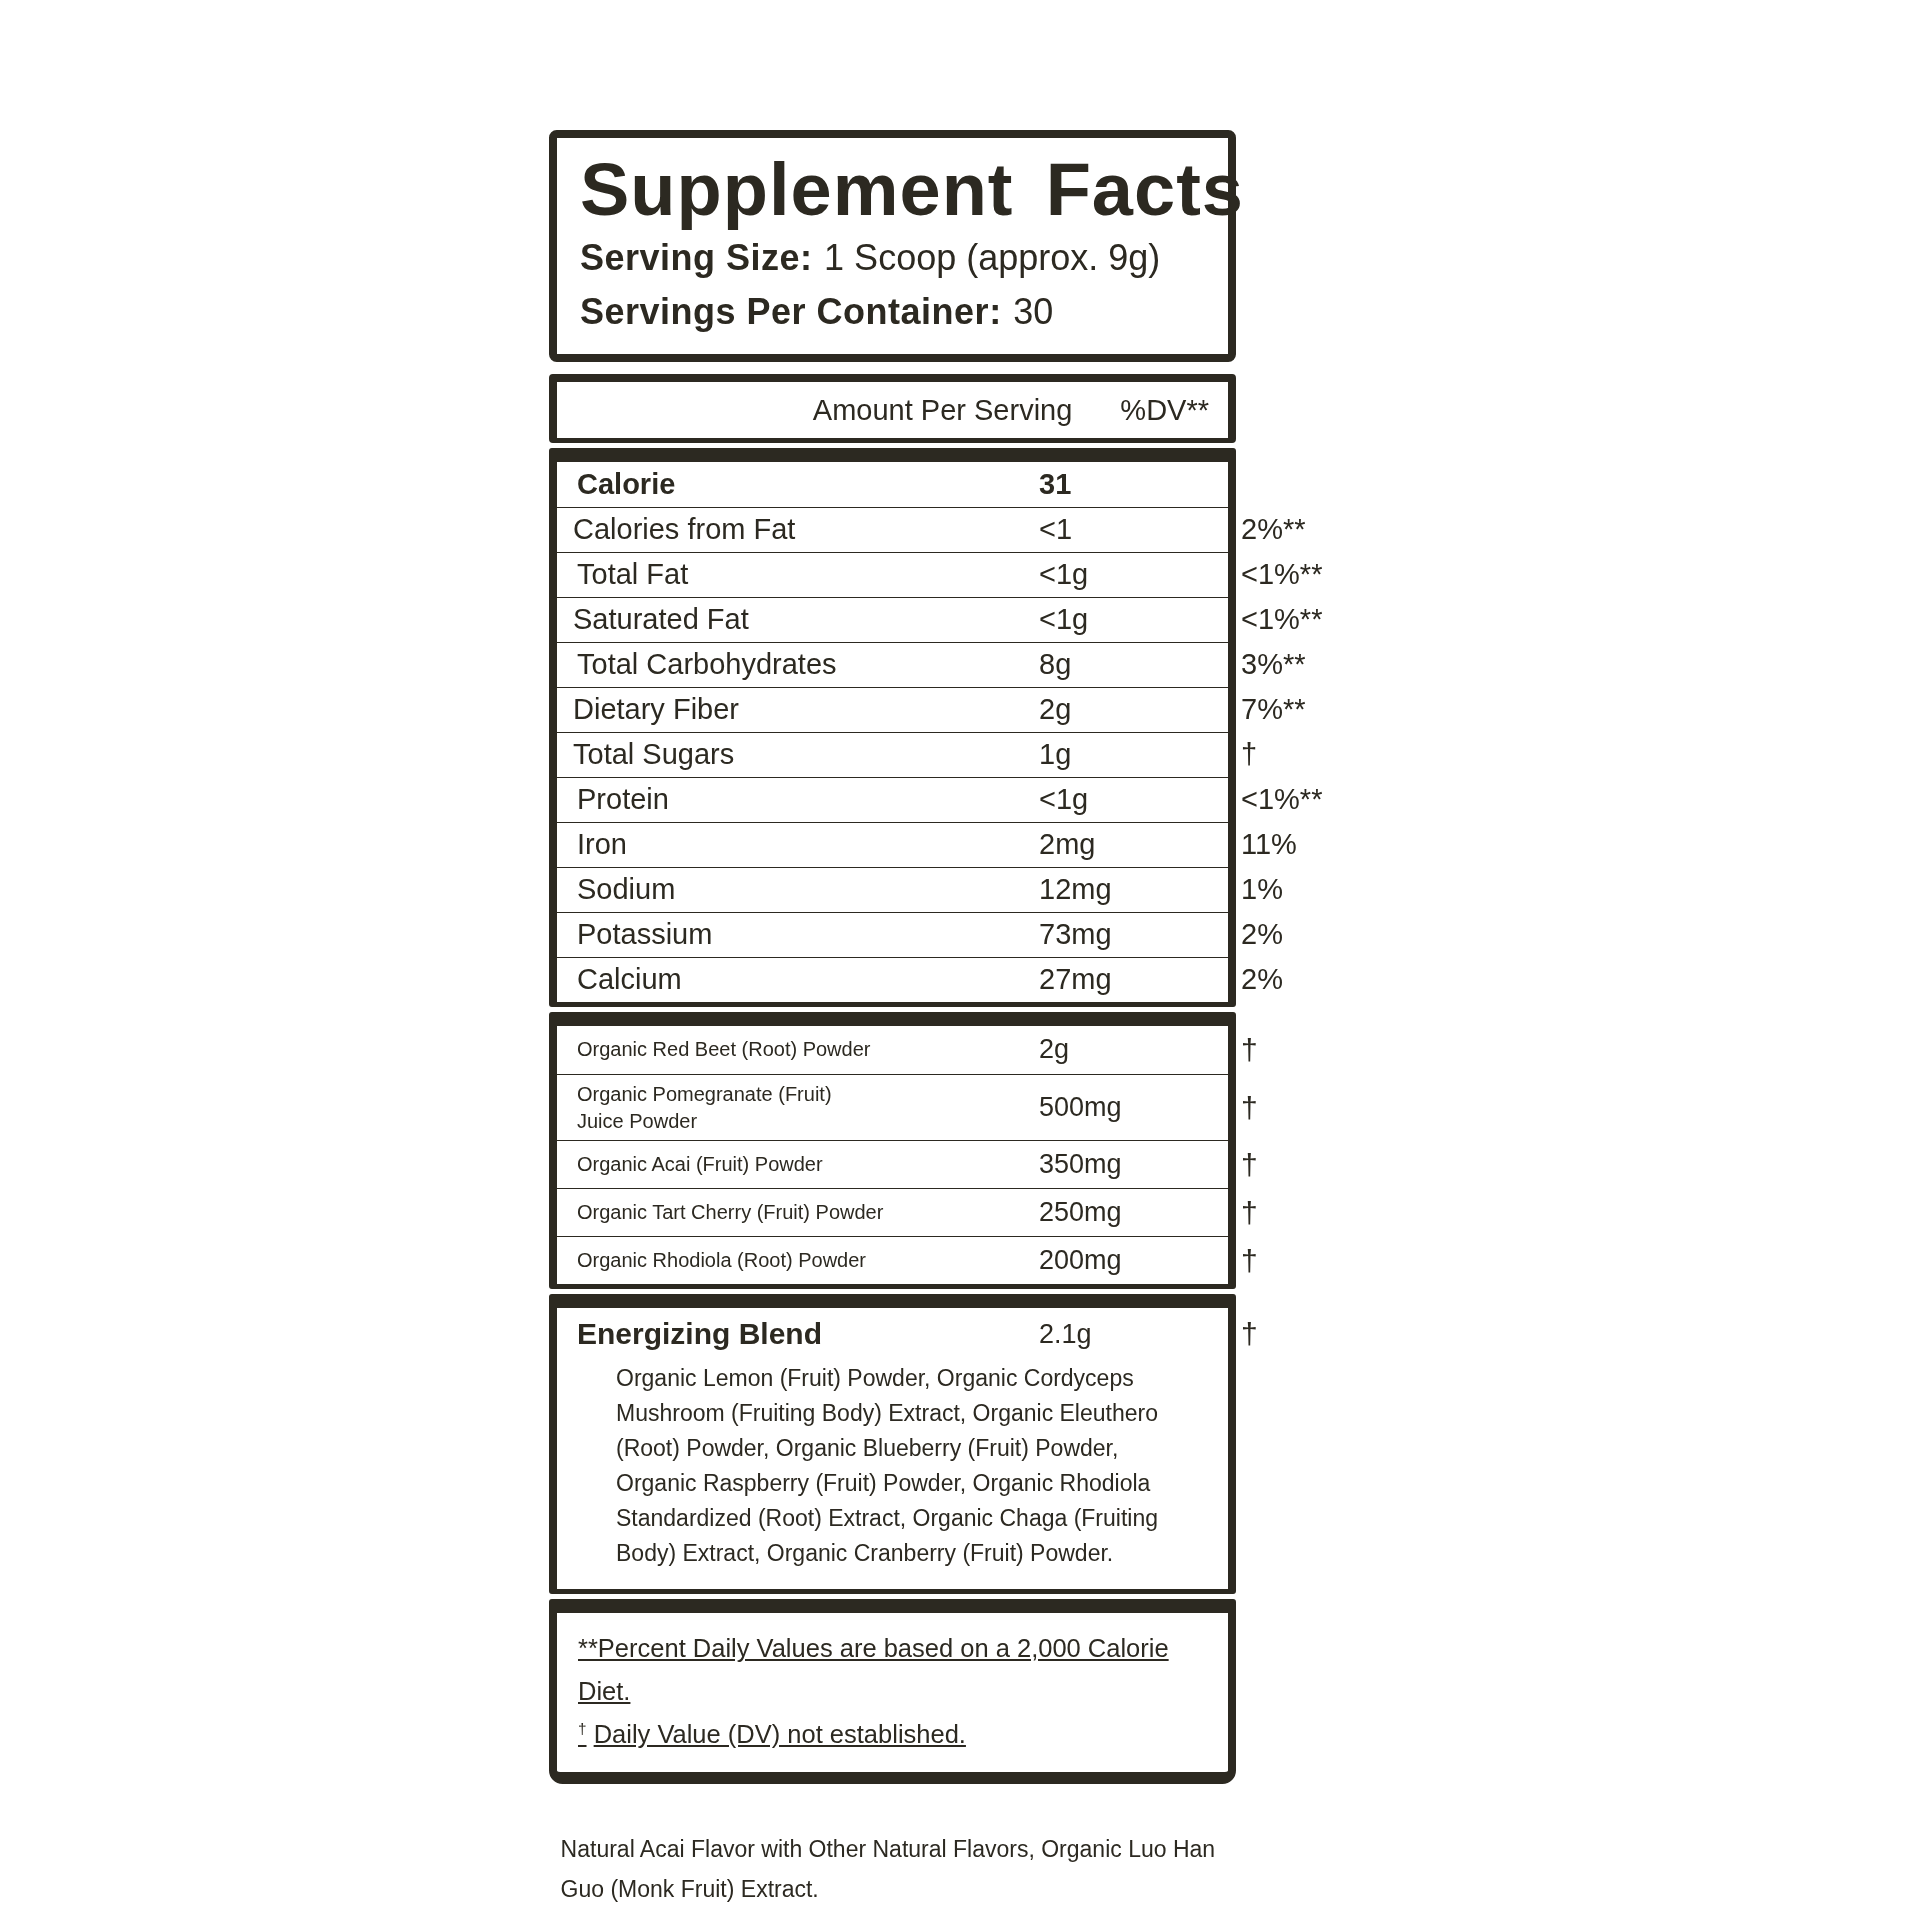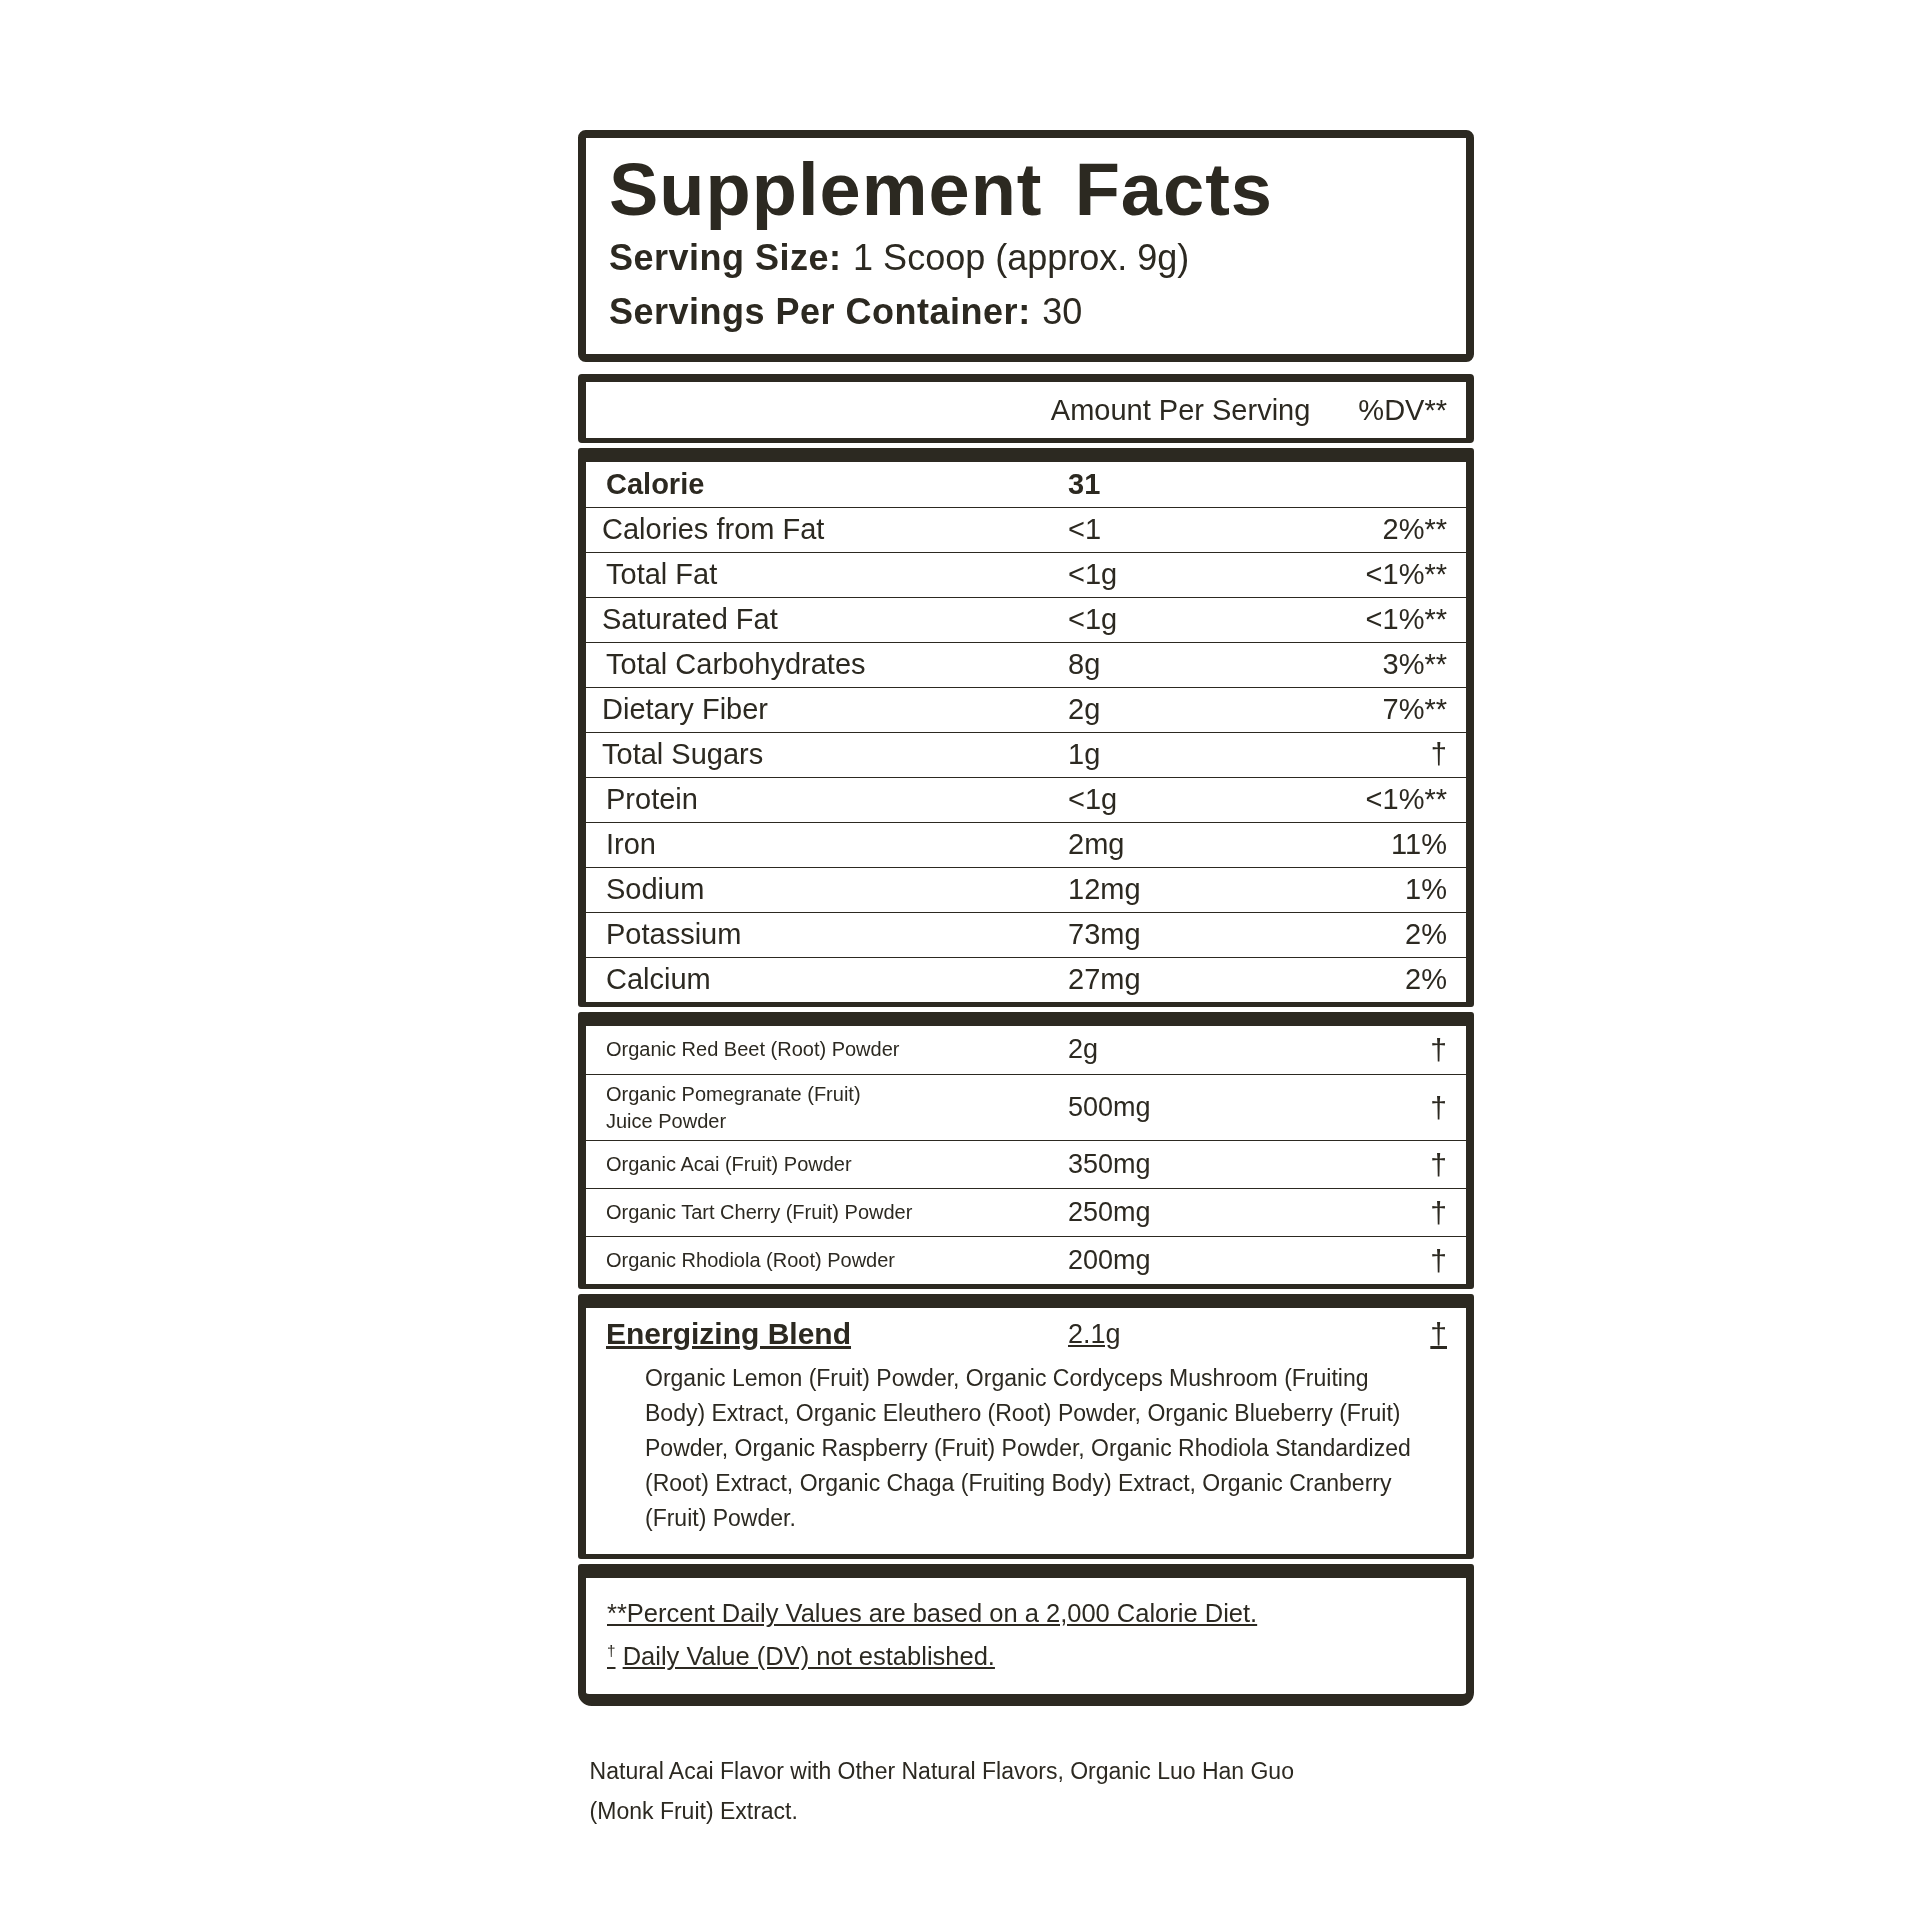--- a/index.html
+++ b/index.html
@@ -3,21 +3,21 @@
 <meta charset="utf-8">
 <style>
   :root { --ink:#2c2921; --bg:#ffffff; }
   * { margin:0; padding:0; box-sizing:border-box; }
   html,body { background:var(--bg); }
   body {
     width:1926px; height:1926px; position:relative;
     font-family:"Liberation Sans", sans-serif;
     color:var(--ink);
   }
-  .label { position:absolute; left:549px; top:130px; width:896px;margin-left:29px; }
+  .label { position:absolute; left:549px; top:130px; width:687px; }
   .box { background:var(--bg); border-style:solid; border-color:var(--ink); }
 
   
   .header-box { border-width:8.7px; border-radius:7.7px; padding:13.5px 19px 18.3px 23px; }
   .title {
     font-size:74px; font-weight:bold; line-height:1.02;
     letter-spacing:1px; word-spacing:10.6px; white-space:nowrap;
   }
   .serving-line { font-size:36px; line-height:1.32; margin-top:6.7px; }
   .serving-line .lbl { font-weight:bold; letter-spacing:0.5px; }
@@ -44,21 +44,21 @@
 
   
   .bot-box { margin-top:4.8px; border-width:14.4px 8.7px 5.8px; border-radius:2.9px; }
   .bot-box .row { min-height:48px; }
   .bot-box .nm { font-size:20px; white-space:pre-line; line-height:1.35; padding-top:5.8px; padding-bottom:5.8px; }
   .bot-box .amt { font-size:27px; }
   .bot-box .dv  { font-size:30px; font-weight:300; }
 
   
   .blend-box { margin-top:4.8px; border-width:14.4px 8.7px 5.8px; border-radius:2.9px; padding-bottom:14.4px; }
-  .blend-head { min-height:52px;text-decoration:underline; }
+  .blend-head { min-height:52px; }
   .blend-head .nm { font-weight:bold; font-size:30px; }
   .blend-head .amt { font-size:27px; }
   .blend-head .dv { font-size:30px; }
   .blend-par {
     font-size:23px; line-height:1.52; text-align:left;
     padding:1px 44px 3.9px 59px;
   }
 
   
   .footnote-box {

